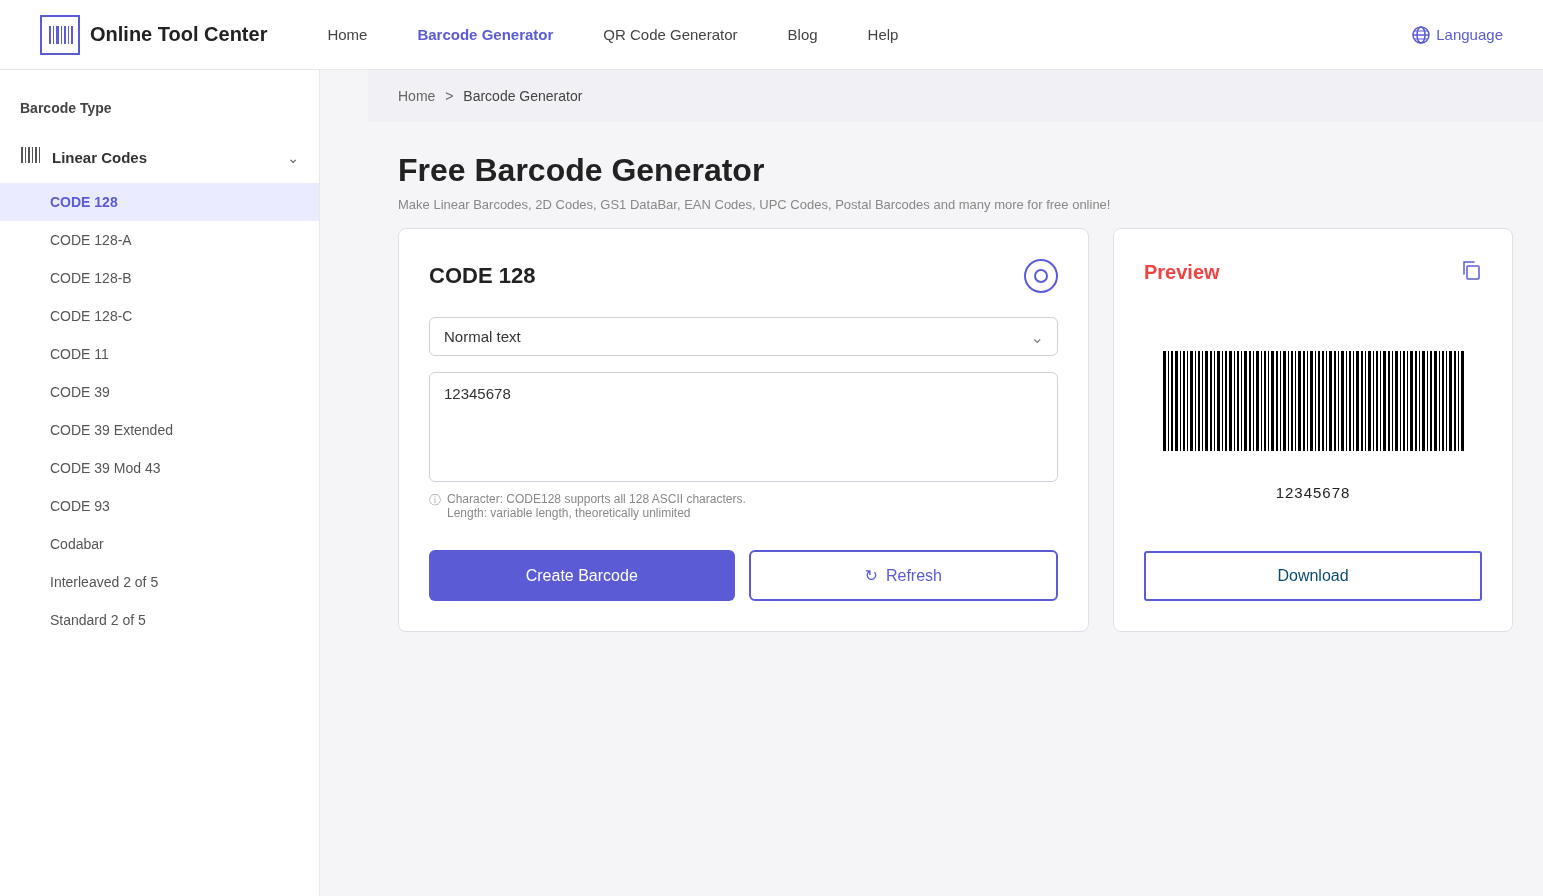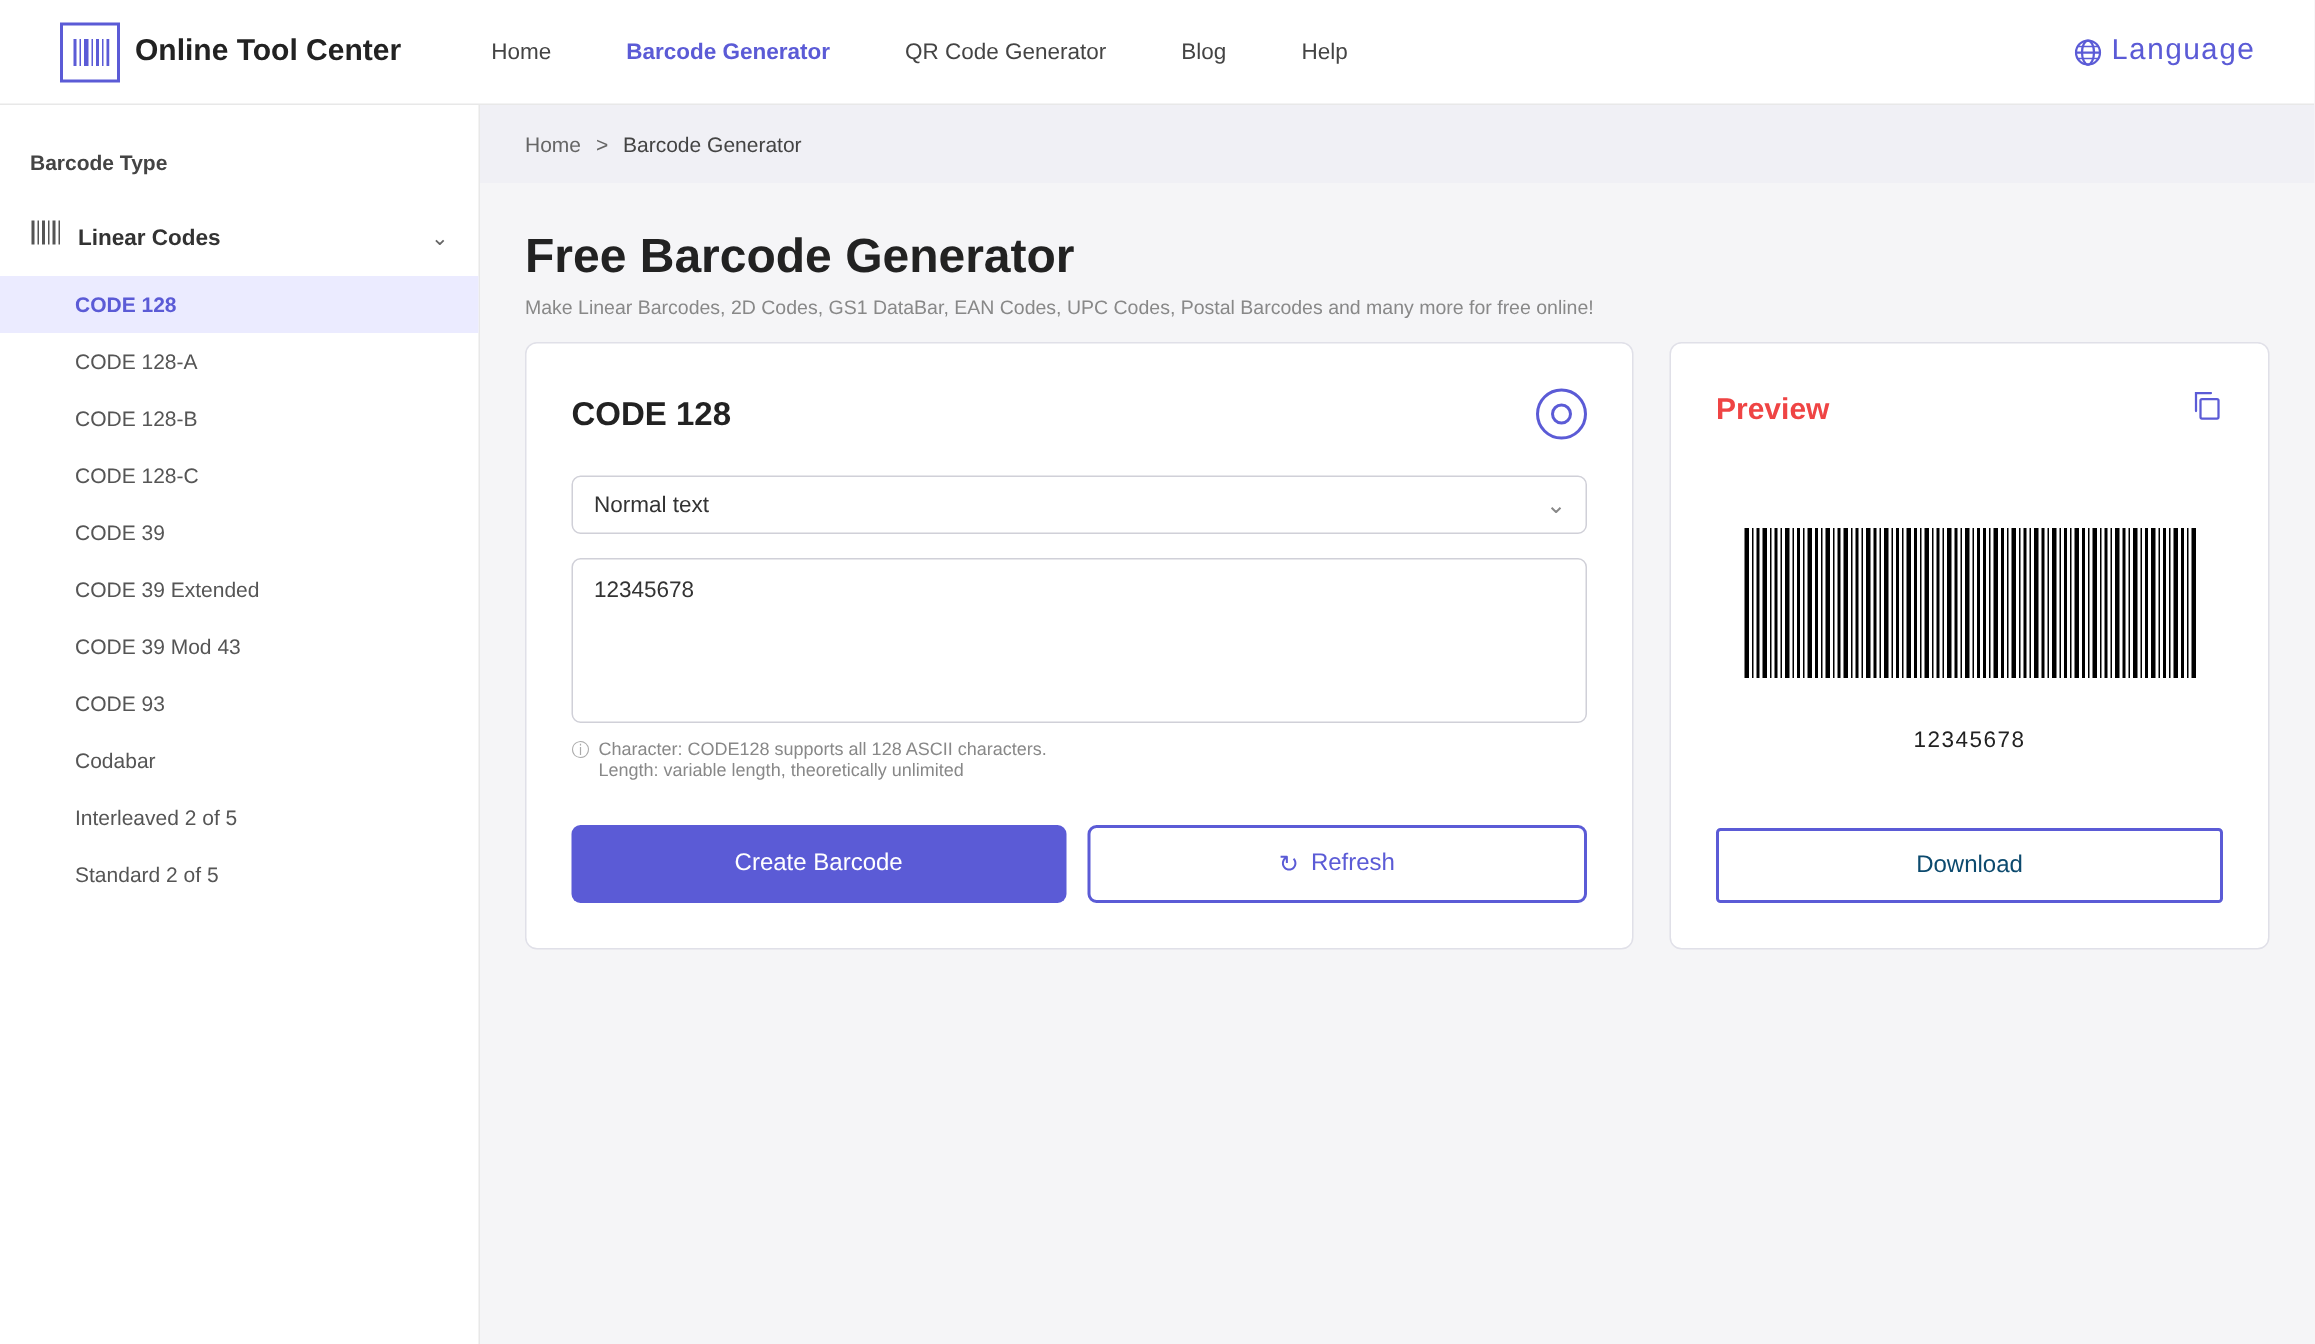--- a/index.html
+++ b/index.html
@@ -49,30 +49,30 @@
     }
     .nav-item.active {
       color: #5b5bd6;
       font-weight: bold;
     }
     .lang-btn {
       display: flex;
       align-items: center;
       gap: 6px;
       color: #5b5bd6;
-      font-size: 20px;
+      font-size: 15px;
       cursor: pointer;
       margin-left: auto;
-      font-family: Liberation Mono, monospace;
     }
 
     
     .layout {
       display: flex;
       min-height: calc(100vh - 70px);
+      gap: 48px;
     }
 
     
     .sidebar {
       width: 320px;
       background: #fff;
       border-right: 1px solid #e8e8e8;
       padding: 20px 0;
       flex-shrink: 0;
     }
@@ -381,20 +381,21 @@
         <span>Linear Codes</span>
       </div>
       <span style="color:#666; font-size:14px;">⌄</span>
     </div>
 
     <div>
       <div class="sidebar-item active">CODE 128</div>
       <div class="sidebar-item">CODE 128-A</div>
       <div class="sidebar-item">CODE 128-B</div>
       <div class="sidebar-item">CODE 128-C</div>
+      <div class="sidebar-item">CODE 11</div>
       <div class="sidebar-item">CODE 39</div>
       <div class="sidebar-item">CODE 39 Extended</div>
       <div class="sidebar-item">CODE 39 Mod 43</div>
       <div class="sidebar-item">CODE 93</div>
       <div class="sidebar-item">Codabar</div>
       <div class="sidebar-item">Interleaved 2 of 5</div>
       <div class="sidebar-item">Standard 2 of 5</div>
     </div>
   </aside>
 

